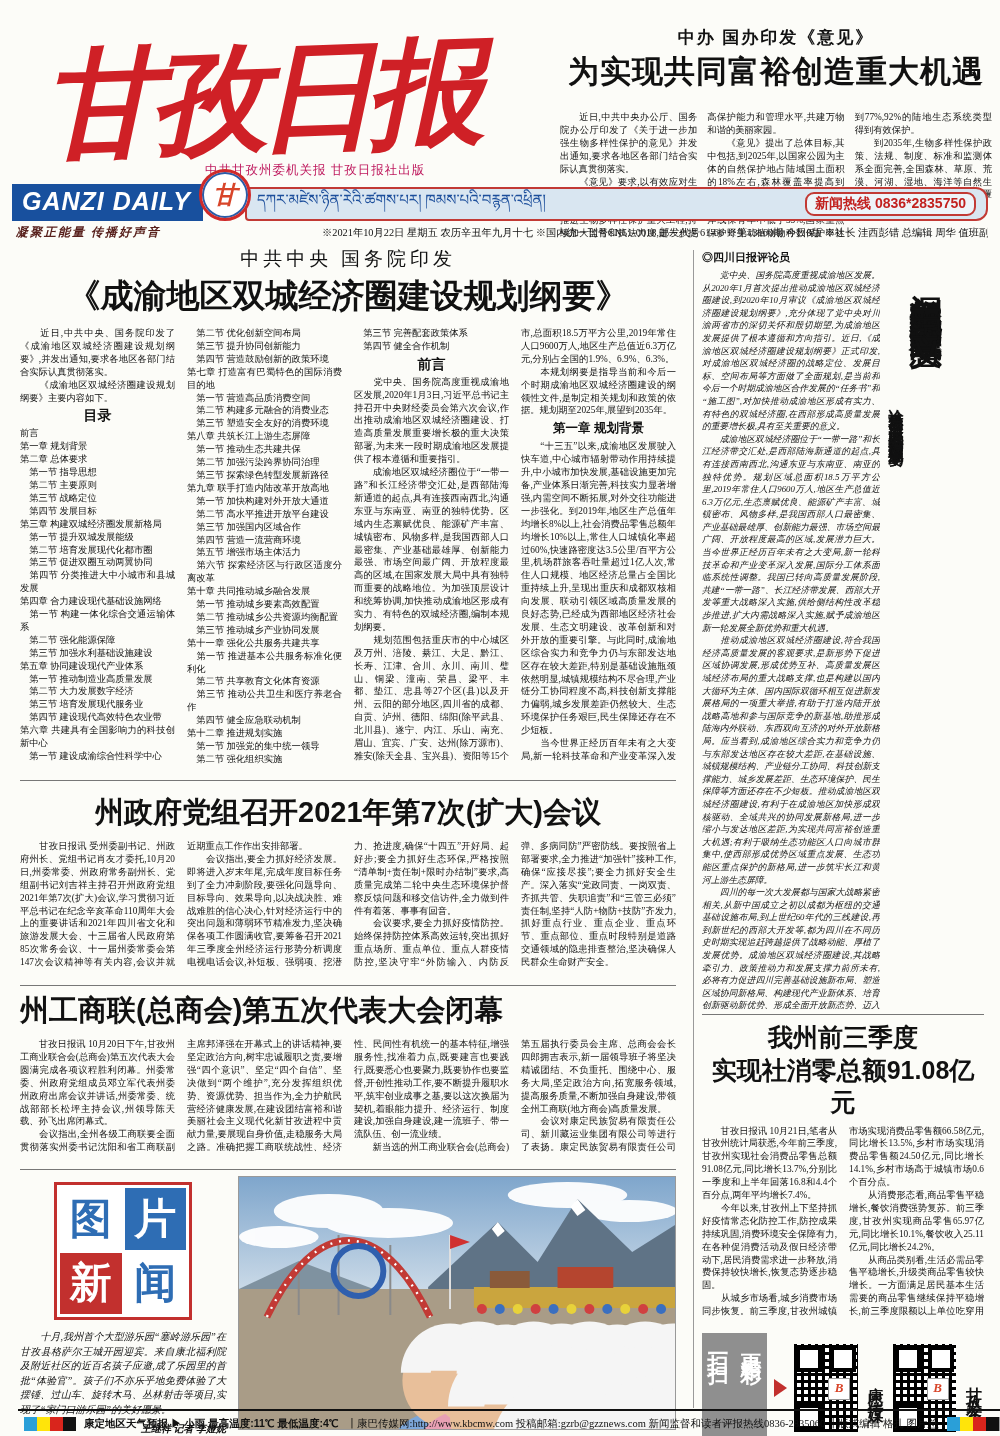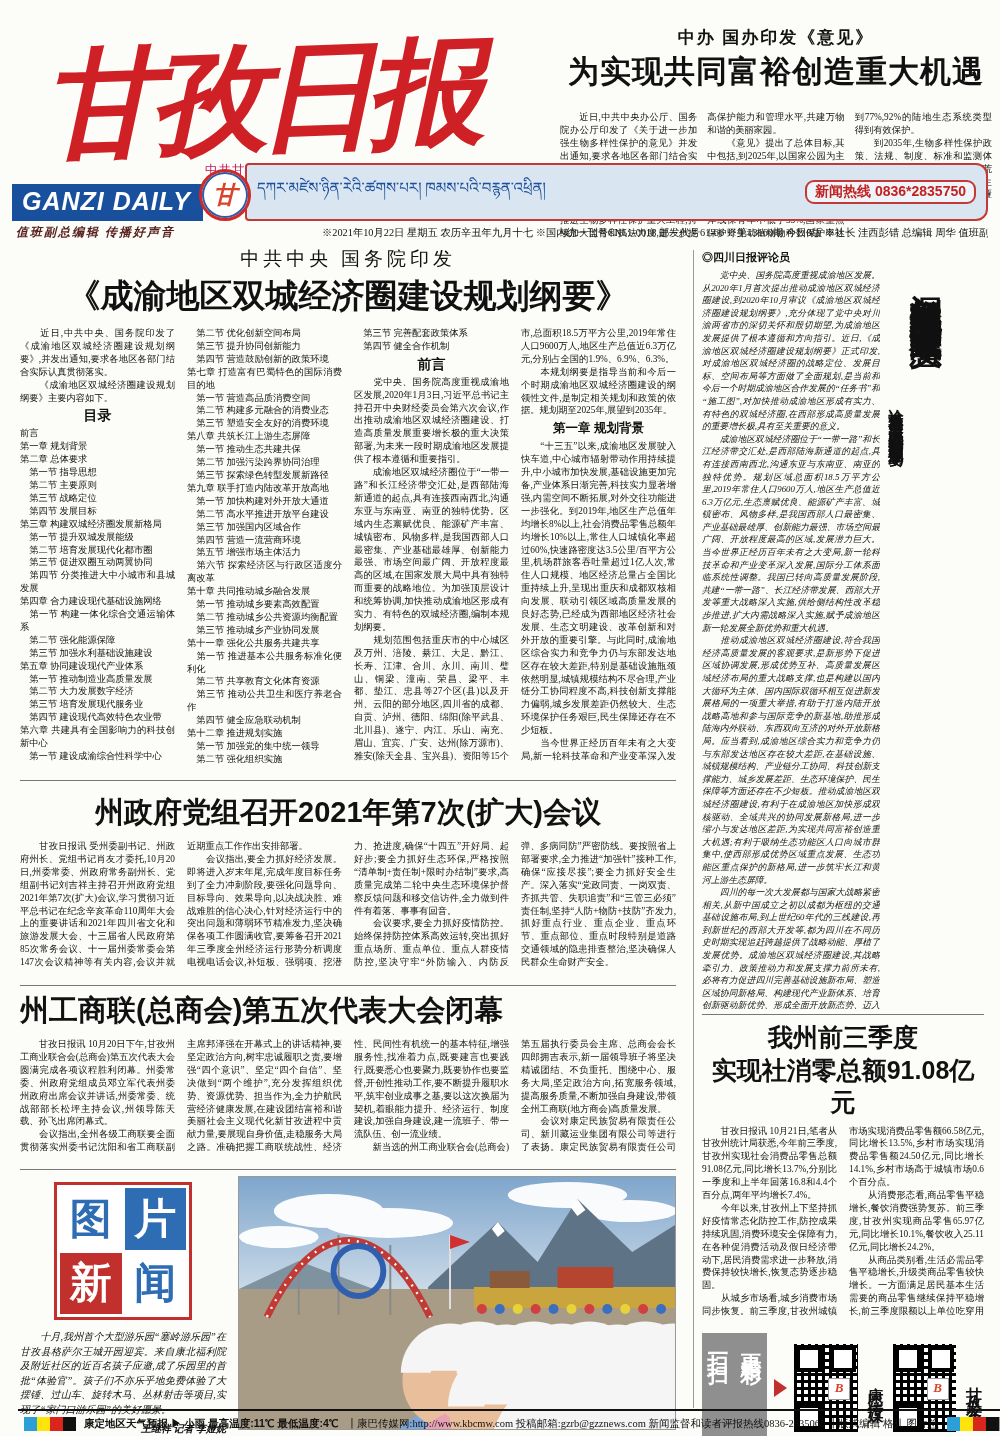--- a/index.html
+++ b/index.html
@@ -23,21 +23,21 @@
 
   
   .banner{position:absolute;left:12px;top:185px;width:976px;height:36px;display:flex;align-items:flex-end;}
   .gd-box{background:#18509e;color:#fff;font-weight:900;font-style:italic;font-size:25px;
           padding:1px 10px 3px 8px;letter-spacing:1px;white-space:nowrap;border:2px solid #18509e;}
   .badge{width:46px;height:46px;border-radius:50%;background:#fff;border:3px solid #cf2a2a;
          margin:0 -6px 0 -4px;z-index:2;display:flex;align-items:center;justify-content:center;
          box-shadow:inset 0 0 0 2px #2a5ca8;}
   .badge span{color:#d8452a;font-weight:900;font-style:italic;font-size:24px;}
   .strip{flex:1;height:30px;background:#d9e6f1;border:2px solid #c23a35;border-radius:4px 12px 12px 4px;
-         display:flex;align-items:center;justify-content:space-between;padding:12px 10px;}
+         display:flex;align-items:center;justify-content:space-between;padding:0 10px;}
   .tibetan{color:#1d4f9c;font-size:15px;white-space:nowrap;overflow:hidden;max-width:560px;}
   .hotline{color:#c2211f;font-weight:900;font-size:14px;border:2px solid #c23a35;border-radius:9px;
            padding:1px 8px;background:#eef4f9;white-space:nowrap;}
   .slogan{position:absolute;left:16px;top:224px;font-size:12px;font-weight:bold;font-style:italic;color:#58201c;letter-spacing:2px;}
   .dateline{position:absolute;left:322px;top:226px;width:666px;font-size:10.3px;color:#111;white-space:nowrap;overflow:hidden;}
 
   
   .main{position:absolute;left:20px;top:246px;width:656px;}
   .vdiv{position:absolute;left:693px;top:250px;height:1158px;border-left:1px solid #9a9a9a;}
   .rule{border:none;border-top:1px solid #777;margin:5px 0;}
@@ -133,21 +133,21 @@
   <div class="banner">
     <div class="gd-box sans">GANZI DAILY</div>
     <div class="badge">
         <span>甘</span>
       </div>
     <div class="strip">
       <span class="tibetan">དཀར་མཛེས་ཉིན་རེའི་ཚགས་པར། ཁམས་པའི་བརྙན་འཕྲིན།</span>
       <span class="hotline sans">新闻热线 0836*2835750</span>
     </div>
   </div>
-  <div class="slogan">值班副总编辑 传播好声音</div>
+  <div class="slogan">凝聚正能量 传播好声音</div>
   <div class="dateline">※2021年10月22日 星期五 农历辛丑年九月十七 ※国内统一刊号CN51-0018 邮发代号61-66 ※第13160期 今日8版 ※社长 洼西彭错 总编辑 周华 值班副总编辑 杨杰</div>
 
   <div class="main">
 
     <div>
       <div class="a1-kicker">中共中央 国务院印发</div>
       <div class="a1-headline sans">《成渝地区双城经济圈建设规划纲要》</div>
       <div class="a1-body">
         <div class="seg">　　近日,中共中央、国务院印发了《成渝地区双城经济圈建设规划纲要》,并发出通知,要求各地区各部门结合实际认真贯彻落实。
 　　《成渝地区双城经济圈建设规划纲要》主要内容如下。</div>

